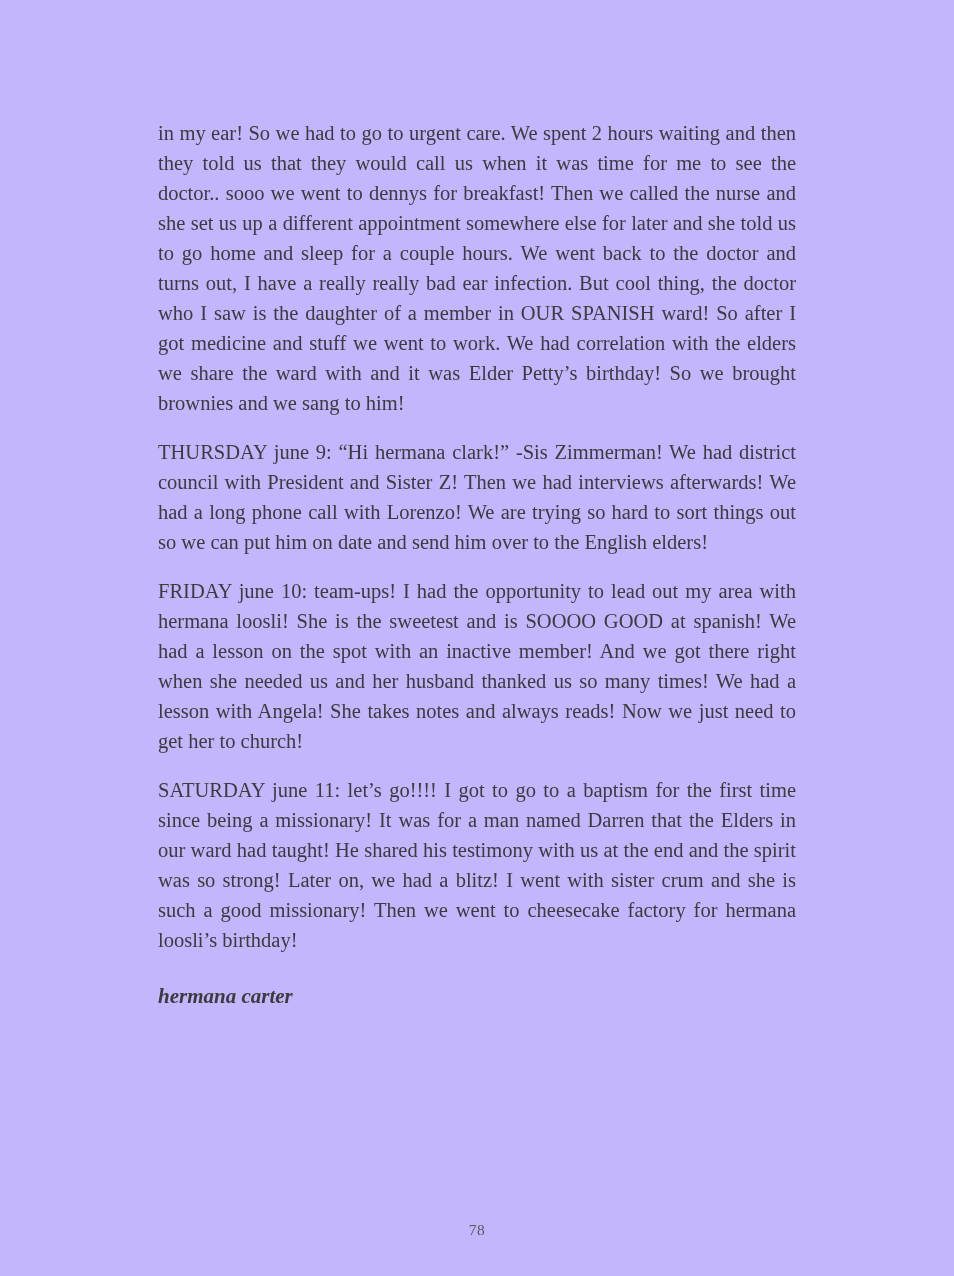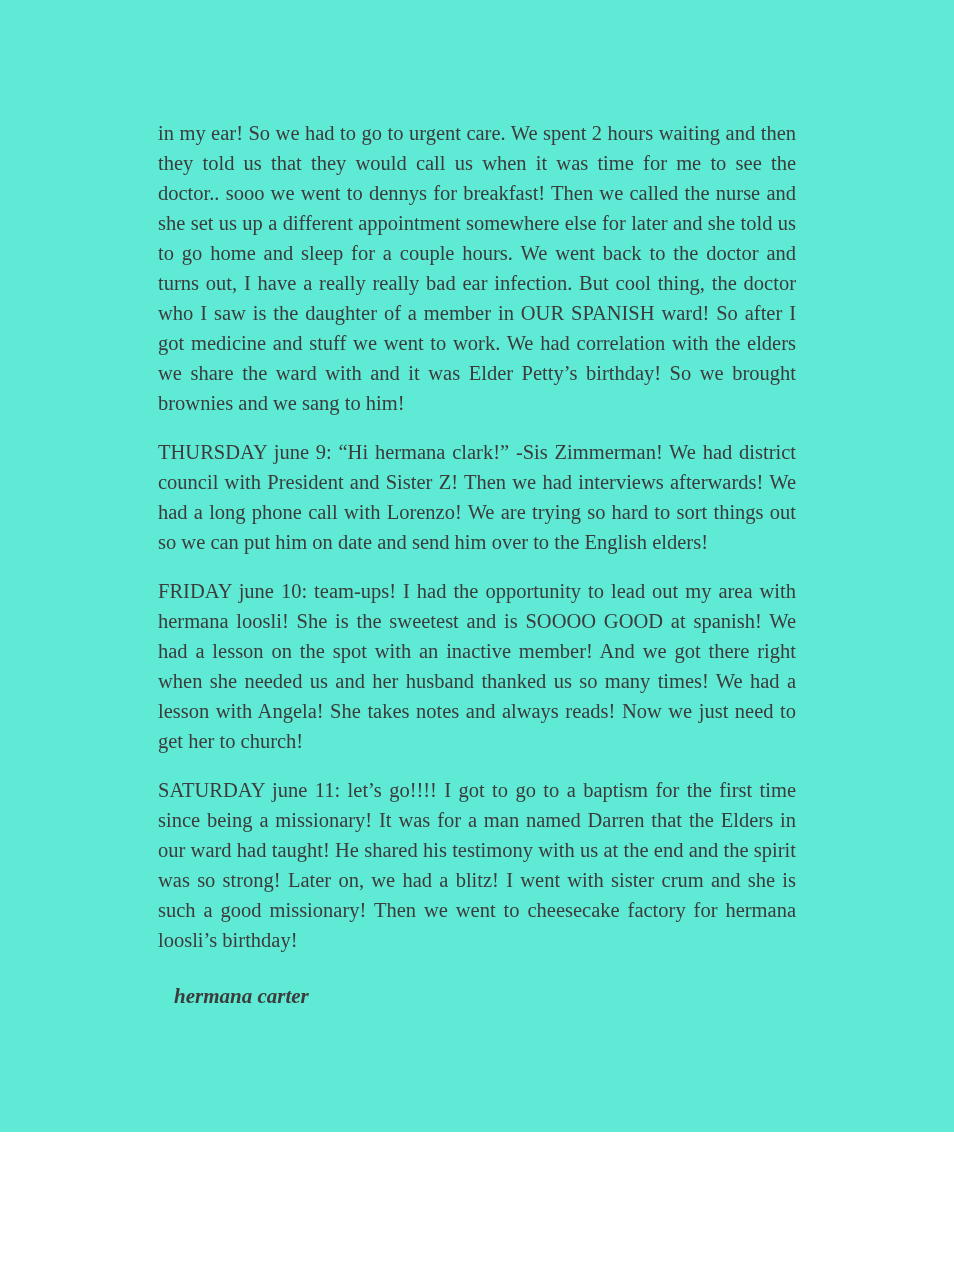--- a/index.html
+++ b/index.html
@@ -3,42 +3,42 @@
 <meta charset="utf-8">
 <style>
   html, body {
     margin: 0;
     padding: 0;
     background: #ffffff;
   }
   .page {
     position: relative;
     width: 954px;
-    height: 1132px;
-    background: #5eead4;
+    height: 1276px;
+    background: #c4b5fd;
     overflow: hidden;
     font-family: "Liberation Serif", "DejaVu Serif", serif;
   }
   .text-column {
     position: absolute;
     left: 158px;
     top: 118px;
     width: 638px;
     color: #3c3c3c;
   }
   .text-column p.body-para {
     margin: 0 0 19px 0;
     font-size: 20.5px;
     line-height: 30px;
     text-align: justify;
     text-justify: inter-word;
     color: #3c3c3c;
   }
   .signature {
-    margin: 28px 0 0 16px;
+    margin: 28px 0 0 0;
     font-size: 21px;
     line-height: 26px;
     font-weight: bold;
     font-style: italic;
     color: #3c3c3c;
     text-align: left;
   }
   .page-footer {
     position: absolute;
     left: 0;

